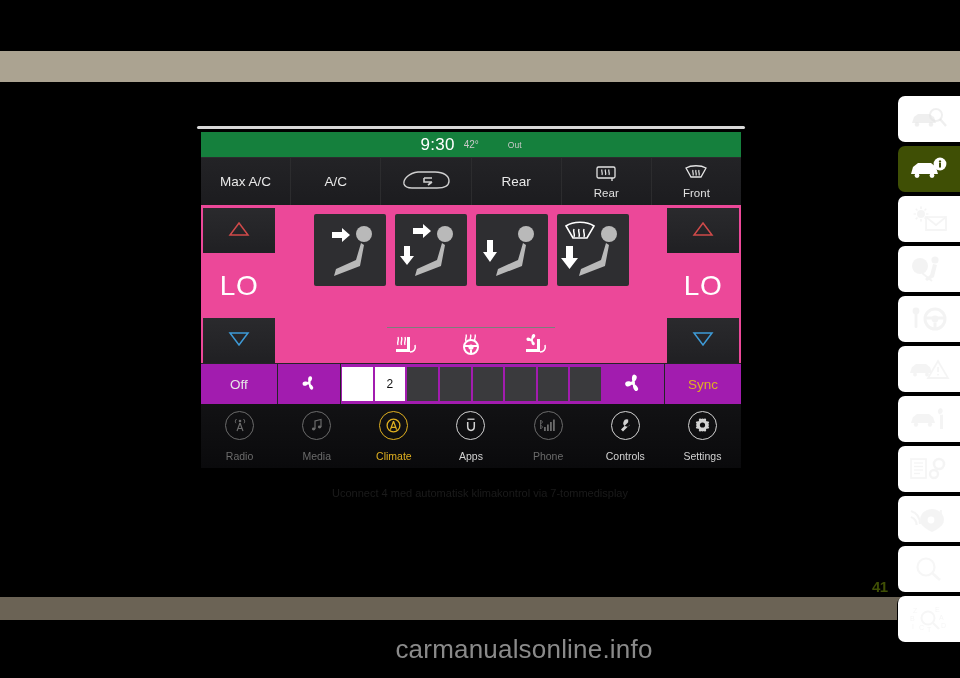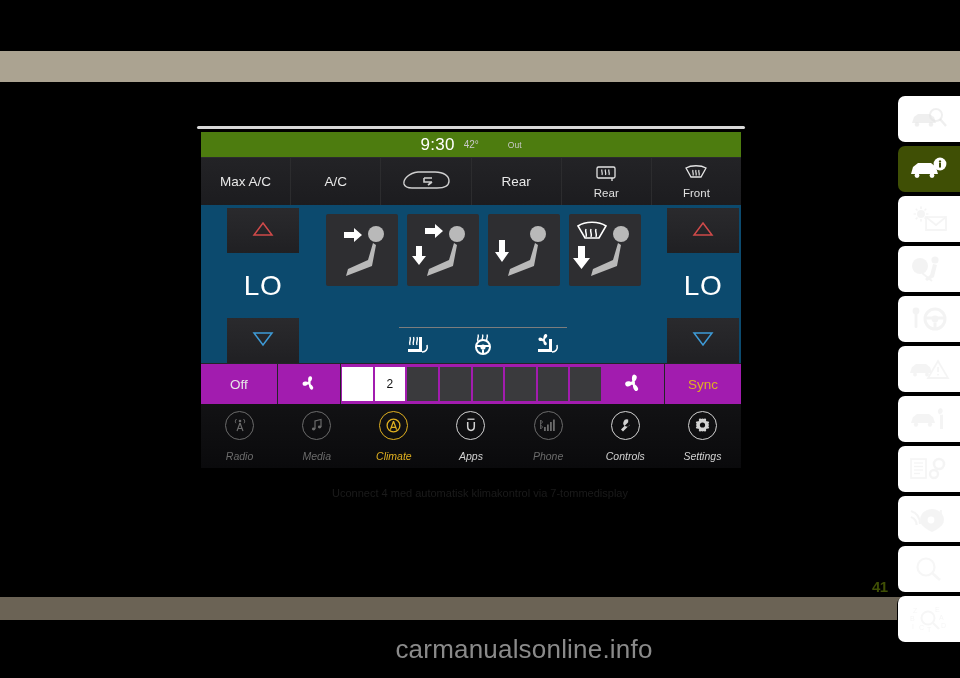--- a/index.html
+++ b/index.html
@@ -31,36 +31,36 @@
            color:#1b1b1b;font-size:11px;font-weight:normal;filter:blur(.45px);}
 
   
   .unit{position:absolute;left:192px;top:121px;width:558px;height:355px;background:#000;
         border-radius:3px;overflow:hidden;}
   .unit-topline{position:absolute;left:5px;top:5px;width:548px;height:3px;background:#d8d8d8;border-radius:2px;}
 
   .screen{position:absolute;left:9px;top:11px;width:540px;height:334px;background:#0c0c0c;}
 
   
-  .statusbar{height:25px;display:flex;align-items:center;justify-content:center;gap:9px;background:#4d7c0f;}
+  .statusbar{height:25px;display:flex;align-items:center;justify-content:center;gap:9px;background:#15803d;}
   .clock{color:#ffffff;font-size:17px;letter-spacing:.3px;}
   .outtemp{color:#c9c9c9;font-size:10px;}
   .outtemp .deg{font-size:10px;}
   .outtemp .out{font-size:8.5px;margin-left:29px;}
 
   
   .toprow{display:flex;height:47px;background:#1a1a1c;border-top:1px solid #2c2c2e;}
   .tbtn{flex:1;display:flex;flex-direction:column;align-items:center;justify-content:center;
         border-right:1px solid #2c2c2e;color:#e8e8e8;font-size:13.5px;gap:1px;
         background:linear-gradient(180deg,#232326 0%,#1c1c1f 100%);}
   .tbtn:last-child{border-right:none;}
   .tbtn .sub{font-size:11.5px;color:#e0e0e0;}
 
   
-  .mainzone{position:relative;height:158px;background:#0c4a6e;display:flex;padding-left:24px;}
+  .mainzone{position:relative;height:158px;background:#ec4899;display:flex;}
   .sidecol{width:76px;display:flex;flex-direction:column;align-items:center;}
   .arrowbtn{width:72px;height:45px;background:linear-gradient(180deg,#2a2a2d,#202023);
             display:flex;align-items:center;justify-content:center;margin-top:3px;}
   .tempval{flex:1;display:flex;align-items:center;justify-content:center;color:#fff;font-size:28px;letter-spacing:.5px;}
   .arrowbtn.lower{margin-top:0;}
 
   .seatzone{flex:1;position:relative;display:flex;justify-content:center;gap:9px;padding-top:9px;}
   .seatbtn{width:72px;height:72px;background:#2e2e31;border-radius:2px;position:relative;}
   .seatbtn svg{position:absolute;left:0;top:0;}
 
@@ -76,21 +76,21 @@
   .fancell.fanlow{width:62px;}
   .fancell.fanhigh{width:62px;}
   .fancell.sync{width:76px;border-right:none;color:#e0b020;}
   .bars{flex:1;display:flex;align-items:center;gap:2px;padding:0 1px;}
   .bar{flex:1;height:34px;background:#3a3a3d;display:flex;align-items:center;justify-content:center;
        color:#111;font-size:12px;}
   .bar.on{background:#ffffff;}
 
   
   .navbar{height:64px;background:linear-gradient(180deg,#121214,#0a0a0c);display:flex;align-items:center;}
-  .navitem{flex:1;display:flex;flex-direction:column;align-items:center;justify-content:center;gap:10px;font-style:italic;}
+  .navitem{flex:1;display:flex;flex-direction:column;align-items:center;justify-content:center;gap:10px;}
   .navitem .lbl{font-size:10.5px;color:#d2d2d2;}
   .navitem.dim .lbl{color:#6b6b6b;}
   .navitem.active .lbl{color:#e0b020;}
   .navring{width:27px;height:27px;border-radius:50%;border:1.6px solid #d2d2d2;
            display:flex;align-items:center;justify-content:center;position:relative;}
   .navitem.dim .navring{border-color:#6b6b6b;}
   .navitem.active .navring{border-color:#e0b020;}
 </style>
 </head>
 <body>

